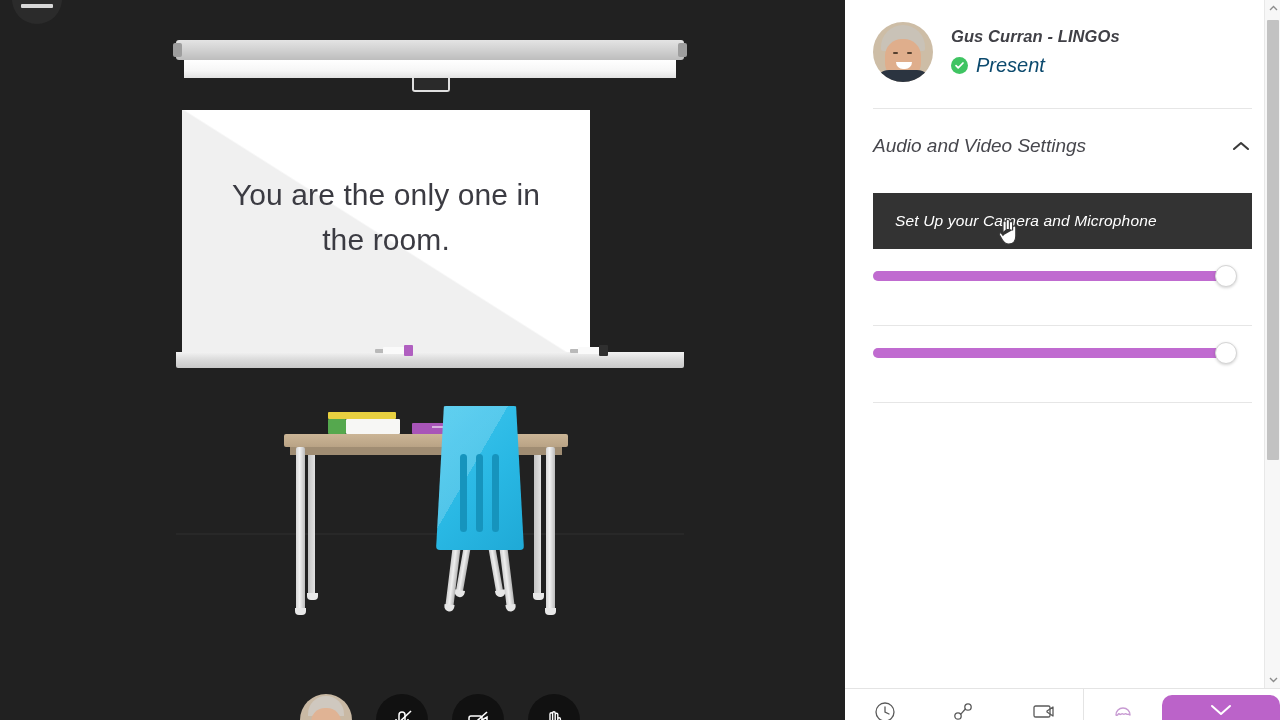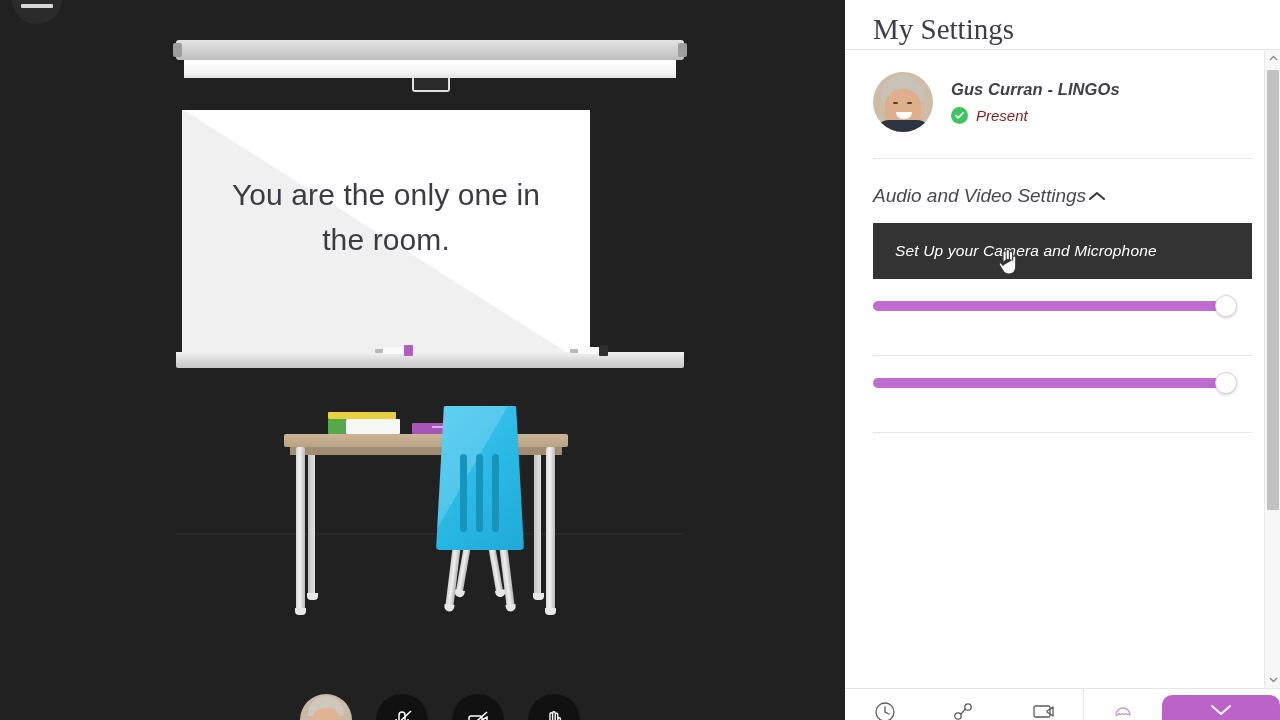--- a/index.html
+++ b/index.html
@@ -240,28 +240,28 @@
     background:#2b3440; border-radius:14px 14px 0 0;
   }
   #user-name { font-size:16.5px; color:#404046; font-weight:bold; letter-spacing:.1px; }
   #user-status { display:flex; align-items:center; gap:8px; margin-top:8px; }
   #status-check {
     width:17px; height:17px; border-radius:50%; background:#3fc462;
     display:flex; align-items:center; justify-content:center;
     flex:0 0 17px;
   }
   #status-check svg { display:block; }
-  #status-text { font-size:15px; color:#7f1d1d; }
+  #status-text { font-size:20px; color:#0c4a6e; }
 
   .divider { height:1px; background:#e6e6e6; margin:0 28px; }
 
   
   #section-head {
-    display:flex; align-items:center; justify-content:flex-start;
-    padding:26px 28px 16px 28px;
+    display:flex; align-items:center; justify-content:space-between;
+    padding:26px 28px 36px 28px;
   }
   #section-title { font-size:19px; color:#47474d; }
   #section-chevron { width:22px; height:22px; display:flex; align-items:center; justify-content:center; }
 
   
   #setup-btn {
     margin:0 28px; height:56px; background:#333333;
     display:flex; align-items:center; padding:0 22px;
     position:relative; cursor:pointer;
   }
@@ -437,23 +437,20 @@
     <div class="ctrl">
       <svg width="26" height="26" viewBox="0 0 26 26">
         <path d="M9 14V7a1.3 1.3 0 0 1 2.6 0v6M11.6 13V6a1.3 1.3 0 0 1 2.6 0v7M14.2 13V7.5a1.3 1.3 0 0 1 2.6 0V15M16.8 15v-3a1.3 1.3 0 0 1 2.6 0v5c0 3-2.2 5-5.2 5h-2c-2.4 0-3.6-1.3-4.6-3L6 16c-.5-1 .8-2 1.6-1.2L9 16" fill="none" stroke="#fff" stroke-width="1.4" stroke-linejoin="round" stroke-linecap="round"></path>
       </svg>
     </div>
   </div>
 </div>
 
 <div id="panel">
 
-  <div id="panel-header">
-    <div id="panel-title">My Settings</div>
-  </div>
 
   <div id="panel-body">
     <div id="panel-scroll-area">
 
       <div id="user-row">
         <div id="avatar">
           <div class="a-hair"></div>
           <div class="a-face"></div>
           <div class="a-eye l"></div>
           <div class="a-eye r"></div>

